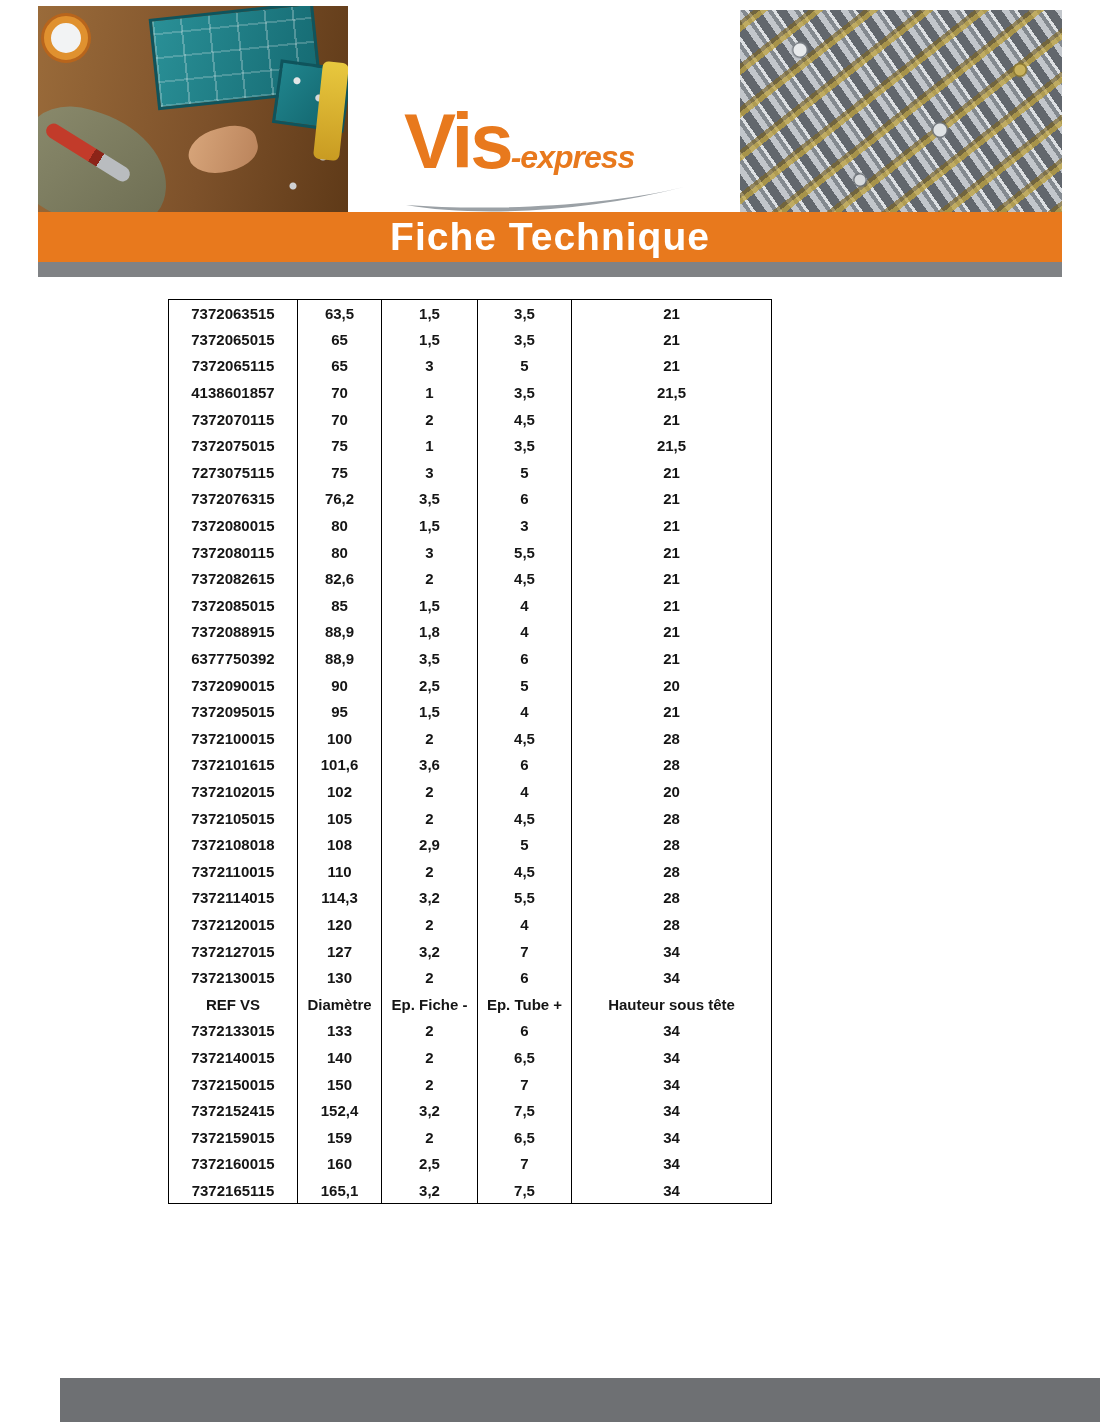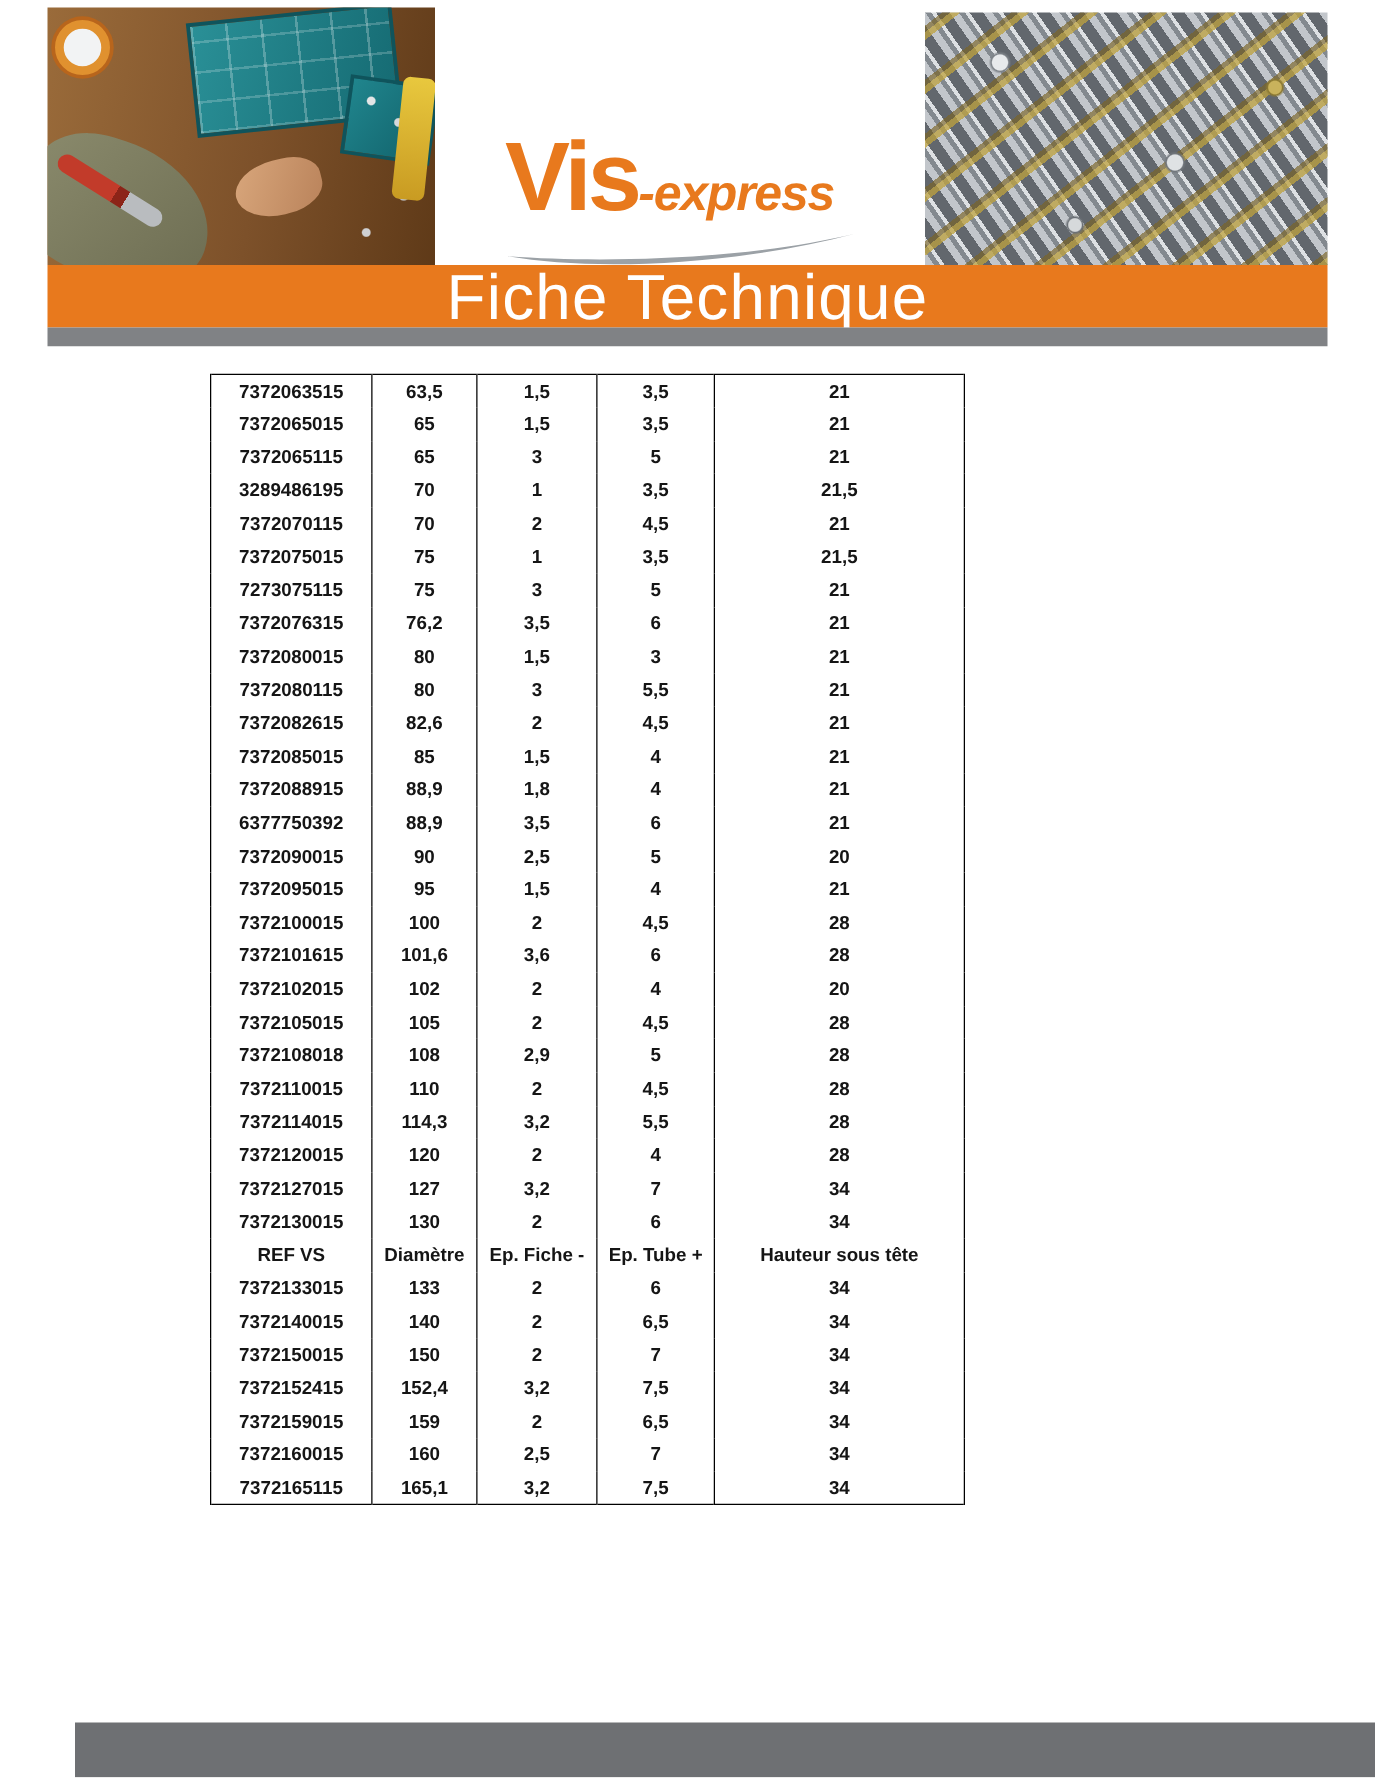--- a/index.html
+++ b/index.html
@@ -86,33 +86,33 @@
   }
 
   
   .logo-area { position:absolute; left:404px; top:52px; width:300px; }
   .logo-line { display:flex; align-items:baseline; white-space:nowrap;margin-top:44px; }
   .logo-vis {
     font-size:78px; font-weight:bold; letter-spacing:-3px;
     color:var(--accent-orange, #E8791D);
   }
   .logo-express {
-    font-size:40px; font-weight:bold; font-style:italic; letter-spacing:-1px;
+    font-size:32px; font-weight:bold; font-style:italic; letter-spacing:-1px;
     color:var(--accent-orange, #E8791D);
   }
   .swoosh { display:block; width:282px; height:34px; margin-top:-6px; }
 
   
   .banner {
     position:absolute; left:38px; top:212px; width:1024px; height:50px;
     background:var(--accent-orange, #E8791D);
     display:flex; align-items:center; justify-content:center;
   }
   .banner-title {
-    color:#ffffff; font-size:51px; font-weight:normal; letter-spacing:1px;
+    color:#ffffff; font-size:39px; font-weight:bold; letter-spacing:1px;
   }
   .gray-strip {
     position:absolute; left:38px; top:262px; width:1024px; height:15px;
     background:var(--divider-gray, #808285);
   }
 
   
   table.spec-table {
     position:absolute; left:168px; top:299px; width:603px;
     border-collapse:collapse;
@@ -198,21 +198,21 @@
           <td>21</td>
         </tr>
         <tr>
           <td>7372065115</td>
           <td>65</td>
           <td>3</td>
           <td>5</td>
           <td>21</td>
         </tr>
         <tr>
-          <td>3289486195</td>
+          <td>4138601857</td>
           <td>70</td>
           <td>1</td>
           <td>3,5</td>
           <td>21,5</td>
         </tr>
         <tr>
           <td>7372070115</td>
           <td>70</td>
           <td>2</td>
           <td>4,5</td>

